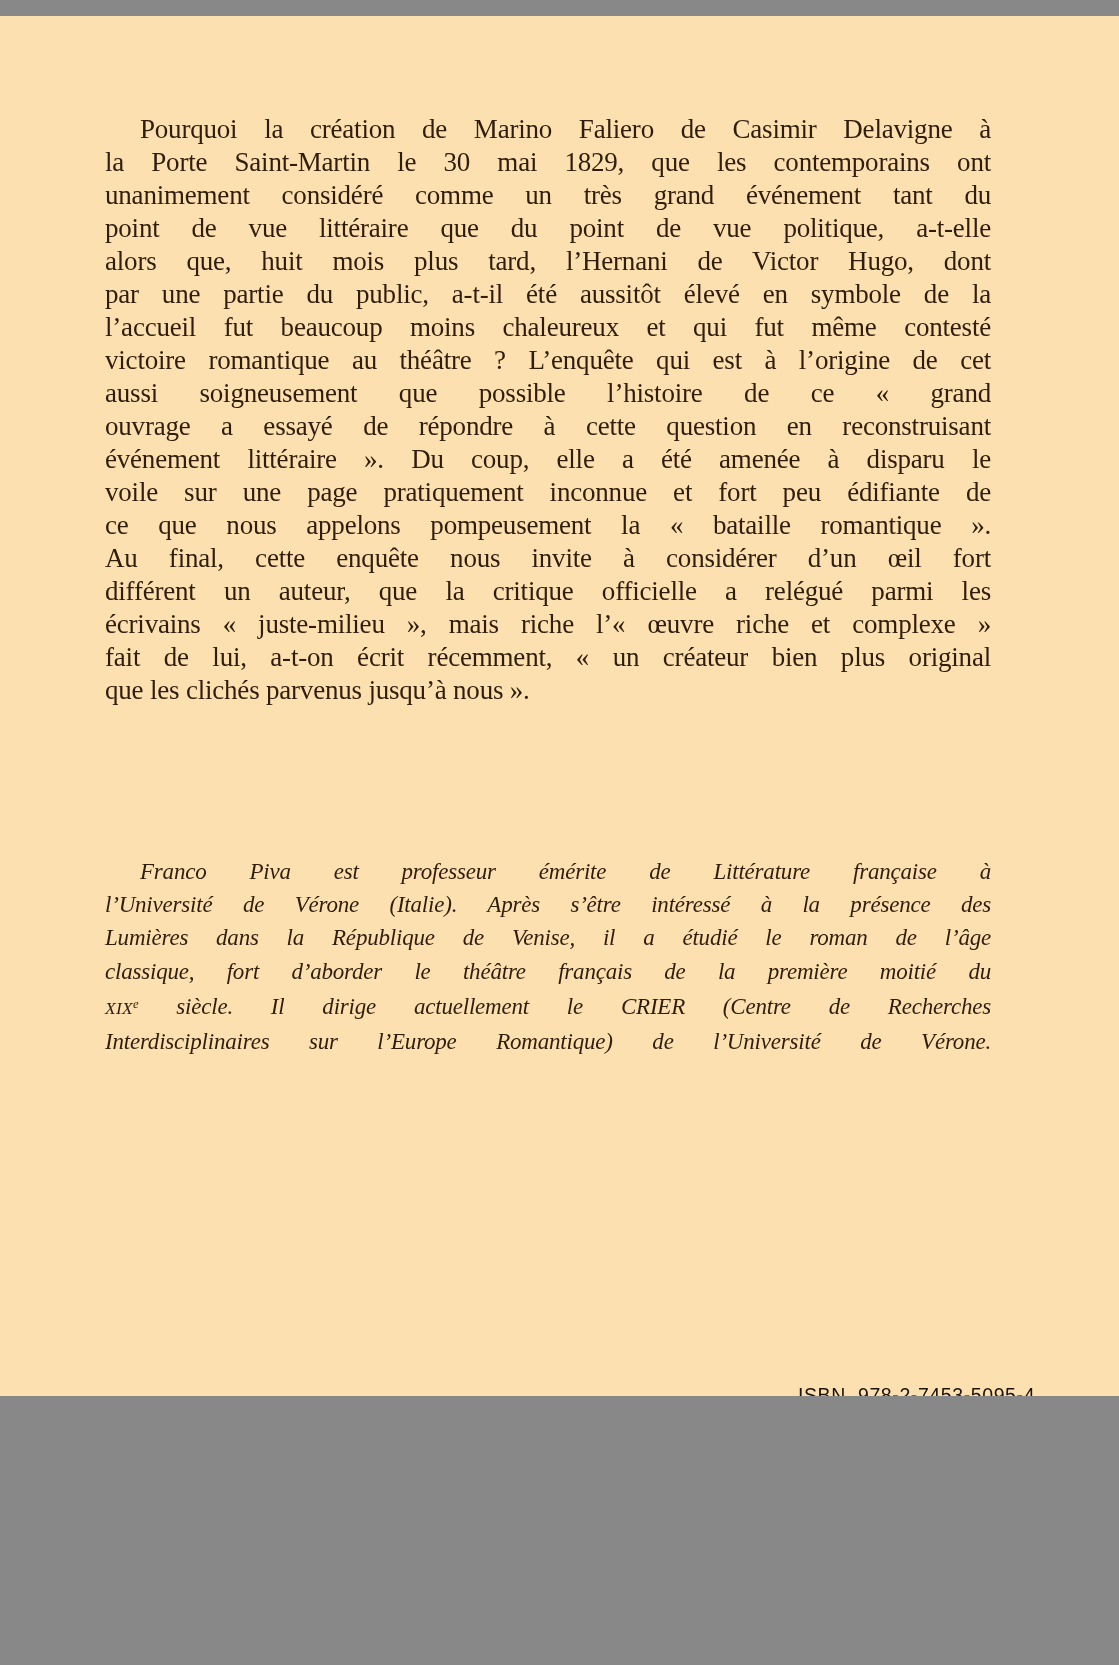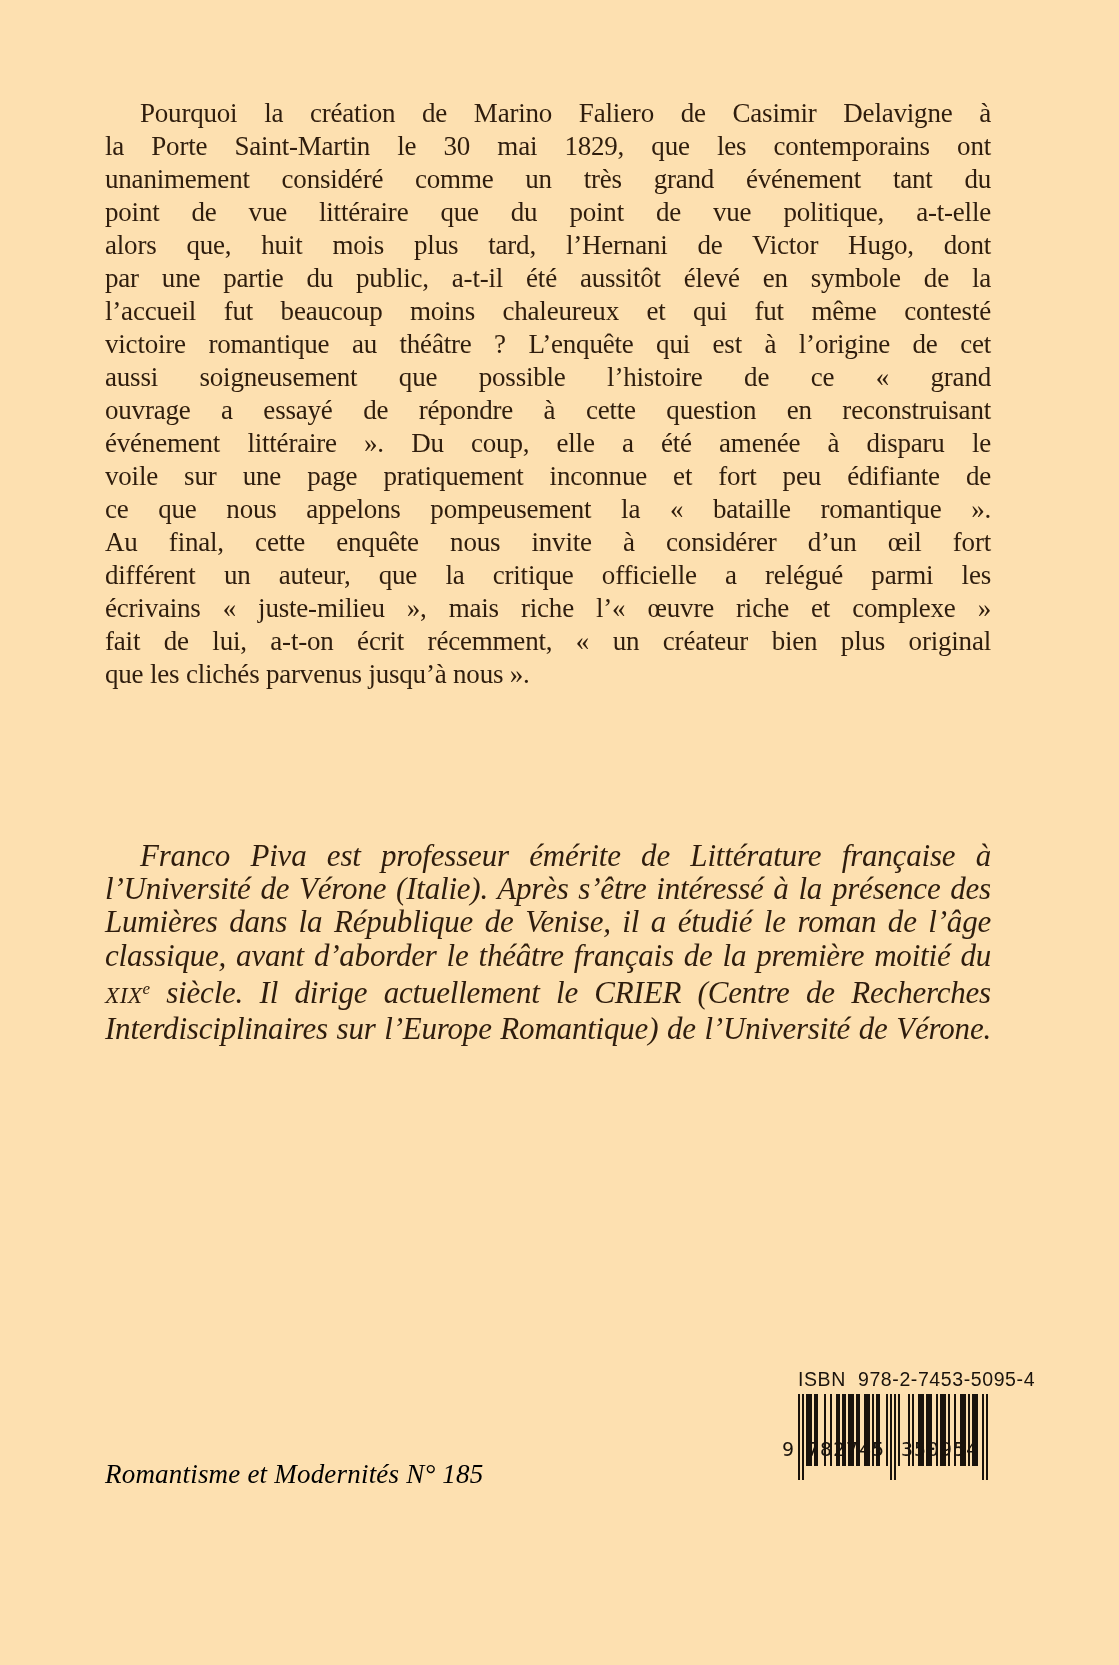--- a/index.html
+++ b/index.html
@@ -1,42 +1,42 @@
 <!DOCTYPE html>
 <html><head>
 <meta charset="utf-8">
 <style>
   html, body { margin: 0; padding: 0; }
   body { background: #888; font-family: "Liberation Serif", serif; }
 
   .page {
     position: relative;
     width: 1119px;
-    height: 1665px;
-    margin: 0 auto;
+    height: 1380px;
+    margin: 16px auto;
     background: #fde0b0;
     color: #2f1d0d;
     overflow: hidden;
   }
 
   
   .blurb {
     position: absolute;
     left: 105px;
     width: 886px;
   }
   #para-main {
     top: 97px;
     font-size: 27px;
     line-height: 33px;
     letter-spacing: -0.2px;
   }
   #para-bio {
     top: 839px;
-    font-size: 31px;
+    font-size: 23px;
     line-height: 33.2px;
     font-style: italic;
     letter-spacing: -0.2px;
   }
   .tline {
     text-align: justify;
     text-align-last: justify;
     white-space: normal;
   }
   .tline.tlast {
@@ -125,21 +125,21 @@
       <div class="tline"><span>différent un auteur, que la critique officielle a relégué parmi les</span></div>
       <div class="tline"><span>écrivains « juste-milieu », mais riche l’« œuvre riche et complexe »</span></div>
       <div class="tline"><span>fait de lui, a-t-on écrit récemment, « un créateur bien plus original</span></div>
       <div class="tline tlast"><span>que les clichés parvenus jusqu’à nous ».</span></div>
     </div>
 
   <div class="blurb" id="para-bio">
       <div class="tline tindent"><span>Franco Piva est professeur émérite de Littérature française à</span></div>
       <div class="tline"><span>l’Université de Vérone (Italie). Après s’être intéressé à la présence des</span></div>
       <div class="tline"><span>Lumières dans la République de Venise, il a étudié le roman de l’âge</span></div>
-      <div class="tline"><span>classique, avant d’aborder le théâtre français de la première moitié du</span></div>
+      <div class="tline"><span>classique, fort d’aborder le théâtre français de la première moitié du</span></div>
       <div class="tline"><span class="sc">xix</span><span class="sup">e</span><span> siècle. Il dirige actuellement le CRIER (Centre de Recherches</span></div>
       <div class="tline"><span>Interdisciplinaires sur l’Europe Romantique) de l’Université de Vérone.</span></div>
     </div>
 
   <div class="series">Romantisme et Modernités N° 185</div>
 
   <div class="isbn-block">
     <div class="isbn-label">ISBN  978-2-7453-5095-4</div>
     <div class="bars" id="barcode-bars">
         <div class="bar guard" style="left: 0px;"></div>

